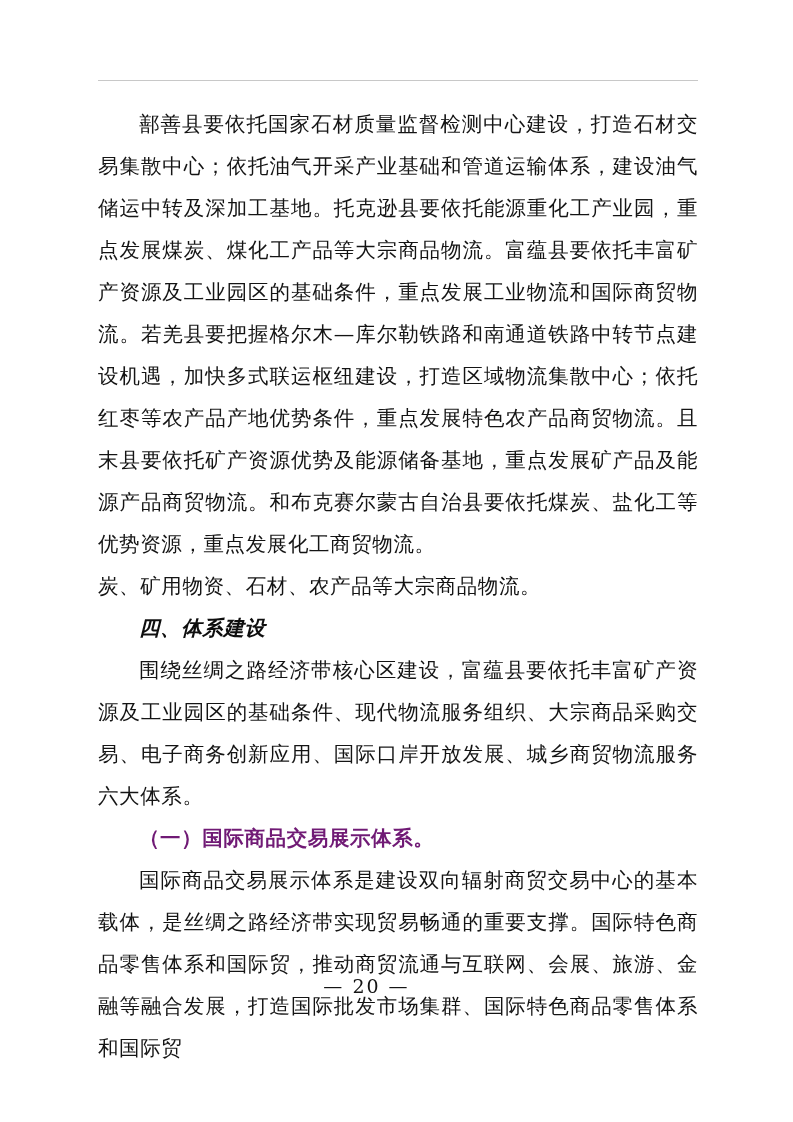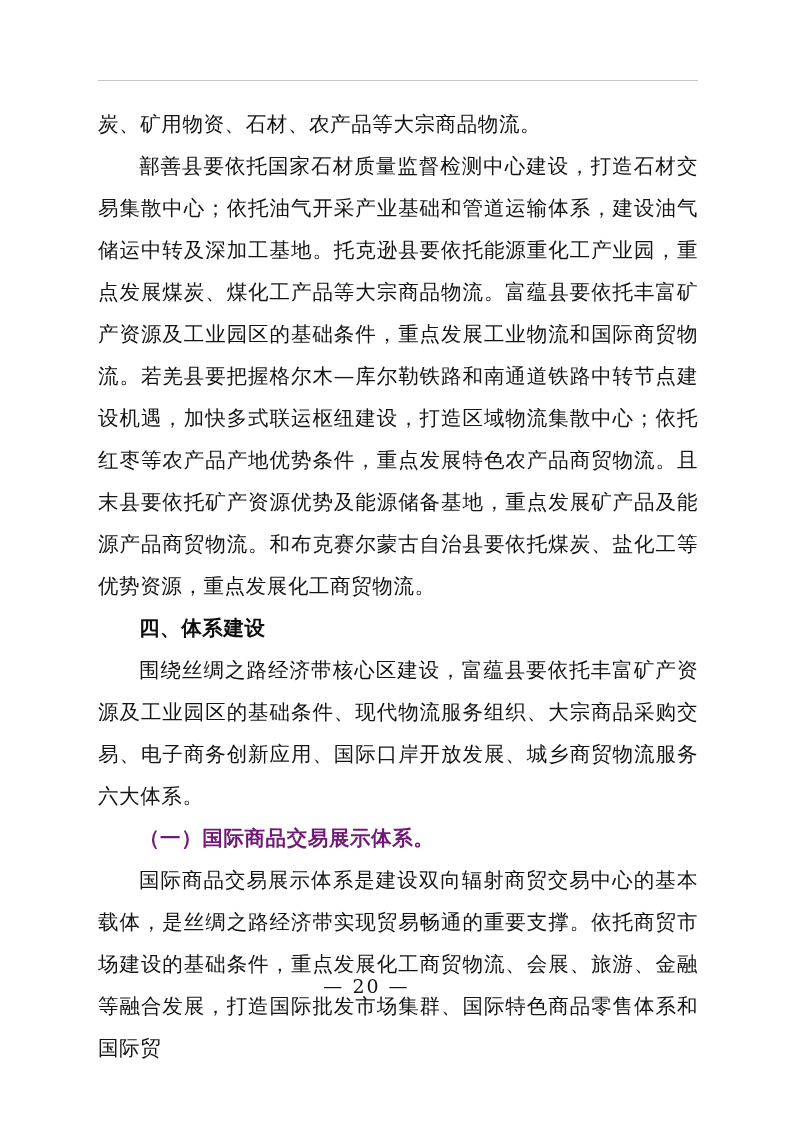--- a/index.html
+++ b/index.html
@@ -45,20 +45,21 @@
     text-indent: 41px;
   }
   .heading {
     font-size: 20.5px;
     line-height: 42px;
     letter-spacing: 0.6px;
     font-weight: bold;
     text-indent: 41px;
     margin: 0;
     color: #0e0e0e;
+    font-style: italic;
   }
   .subheading {
     font-size: 20.5px;
     line-height: 42px;
     letter-spacing: 0.6px;
     font-weight: bold;
     text-indent: 41px;
     margin: 0;
     color: #701a75;
   }
@@ -75,23 +76,23 @@
   }
 </style>
 </head>
 <body>
 
 <div class="page">
 
   <div class="rule"></div>
 
   <div class="content">
+    <p class="para indent">鄯善县要依托国家石材质量监督检测中心建设，打造石材交易集散中心；依托油气开采产业基础和管道运输体系，建设油气储运中转及深加工基地。托克逊县要依托能源重化工产业园，重点发展煤炭、煤化工产品等大宗商品物流。富蕴县要依托丰富矿产资源及工业园区的基础条件，重点发展工业物流和国际商贸物流。若羌县要把握格尔木—库尔勒铁路和南通道铁路中转节点建设机遇，加快多式联运枢纽建设，打造区域物流集散中心；依托红枣等农产品产地优势条件，重点发展特色农产品商贸物流。且末县要依托矿产资源优势及能源储备基地，重点发展矿产品及能源产品商贸物流。和布克赛尔蒙古自治县要依托煤炭、盐化工等优势资源，重点发展化工商贸物流。</p>
     <p class="para">炭、矿用物资、石材、农产品等大宗商品物流。</p>
-    <p class="para indent">鄯善县要依托国家石材质量监督检测中心建设，打造石材交易集散中心；依托油气开采产业基础和管道运输体系，建设油气储运中转及深加工基地。托克逊县要依托能源重化工产业园，重点发展煤炭、煤化工产品等大宗商品物流。富蕴县要依托丰富矿产资源及工业园区的基础条件，重点发展工业物流和国际商贸物流。若羌县要把握格尔木—库尔勒铁路和南通道铁路中转节点建设机遇，加快多式联运枢纽建设，打造区域物流集散中心；依托红枣等农产品产地优势条件，重点发展特色农产品商贸物流。且末县要依托矿产资源优势及能源储备基地，重点发展矿产品及能源产品商贸物流。和布克赛尔蒙古自治县要依托煤炭、盐化工等优势资源，重点发展化工商贸物流。</p>
     <p class="heading">四、体系建设</p>
     <p class="para indent">围绕丝绸之路经济带核心区建设，富蕴县要依托丰富矿产资源及工业园区的基础条件、现代物流服务组织、大宗商品采购交易、电子商务创新应用、国际口岸开放发展、城乡商贸物流服务六大体系。</p>
     <p class="subheading">（一）国际商品交易展示体系。</p>
-    <p class="para indent">国际商品交易展示体系是建设双向辐射商贸交易中心的基本载体，是丝绸之路经济带实现贸易畅通的重要支撑。依托商贸市场建设的基础条件，重点发展化工商贸物流、会展、旅游、金融等融合发展，打造国际批发市场集群、国际特色商品零售体系和国际贸</p>
+    <p class="para indent">国际商品交易展示体系是建设双向辐射商贸交易中心的基本载体，是丝绸之路经济带实现贸易畅通的重要支撑。国际特色商品零售体系和国际贸，推动商贸流通与互联网、会展、旅游、金融等融合发展，打造国际批发市场集群、国际特色商品零售体系和国际贸</p>
   </div>
 
   <div class="footer">—  20  —</div>
 
 </div>
 
 </body></html>

